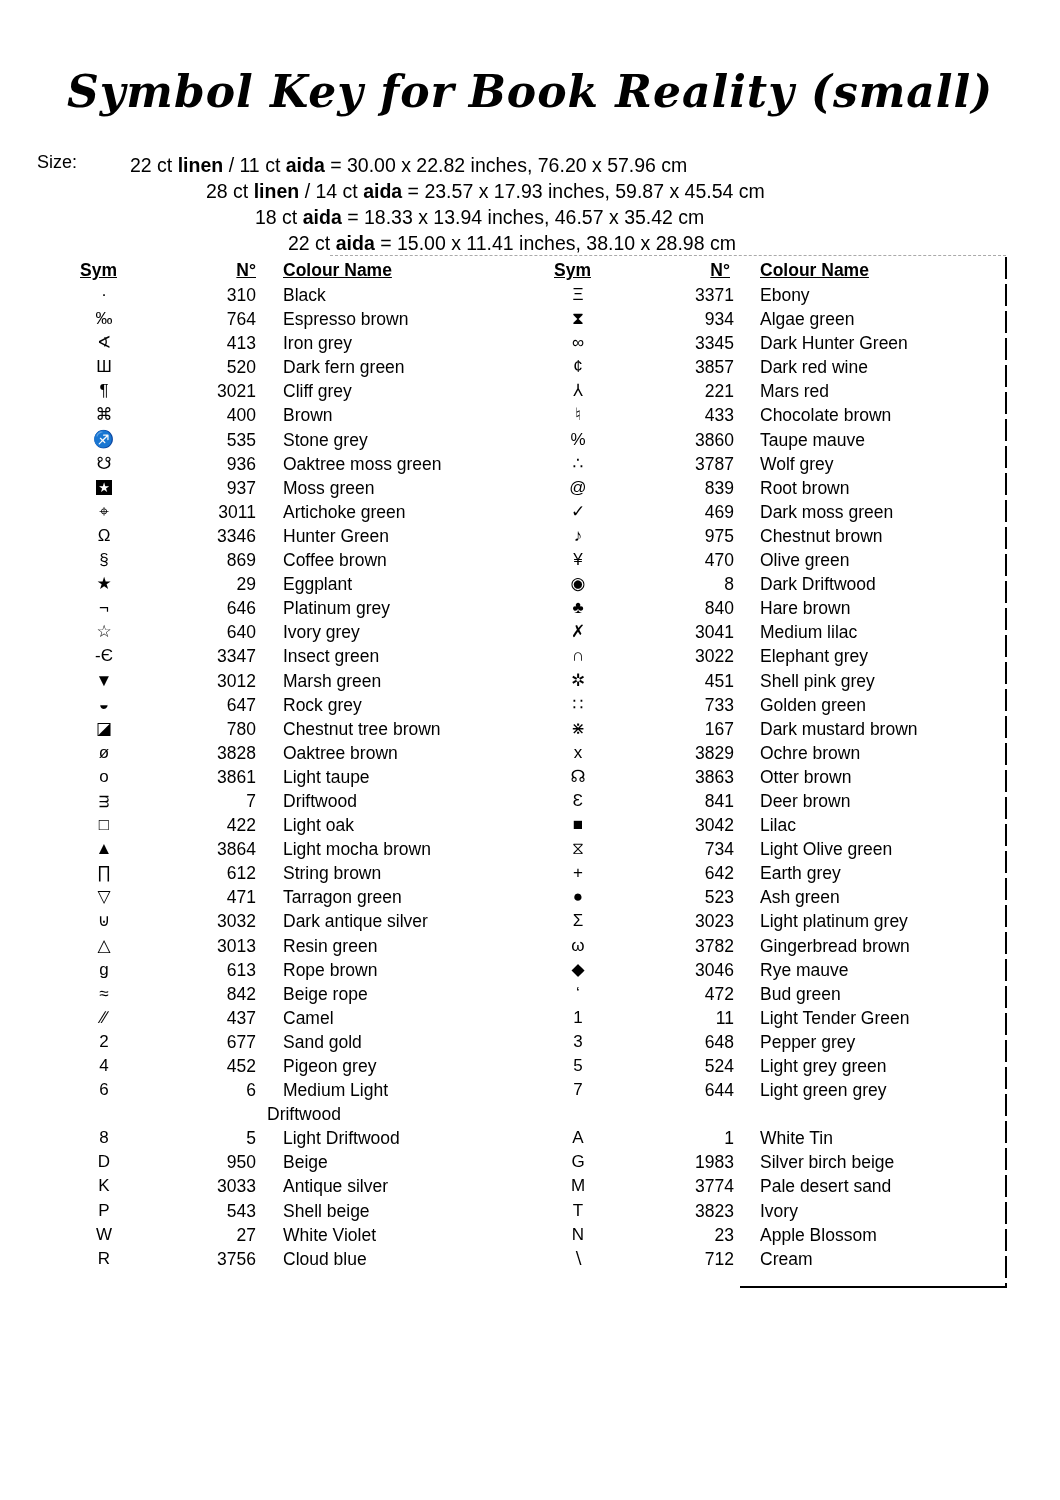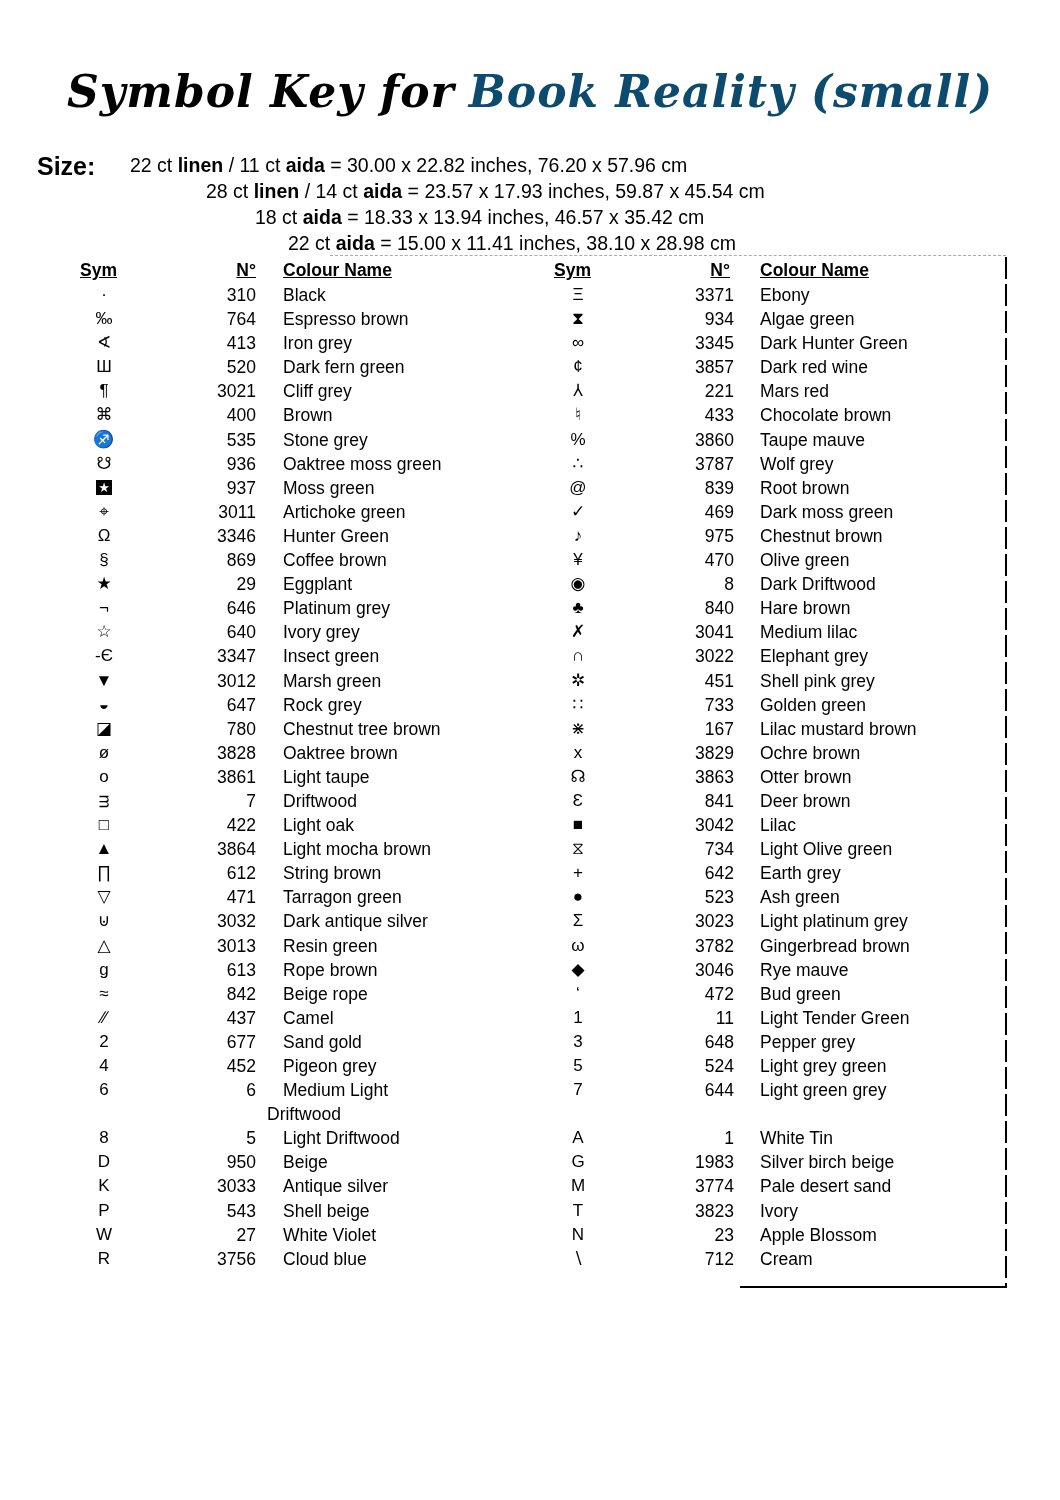--- a/index.html
+++ b/index.html
@@ -13,21 +13,21 @@
     position:absolute;top:66px;left:0;width:100%;text-align:center;
     font-family:"DejaVu Serif",serif;font-style:italic;font-weight:bold;
     font-size:44px;letter-spacing:1px;white-space:nowrap;
   }
   .title .t-name{margin-left:14px;}
   
   .meta{position:absolute;left:37px;font-size:19.5px;line-height:26px;white-space:nowrap;}
   .meta .b,.b{font-weight:bold;}
   #fabric-line{top:126px;}
   #fabric-line .lbl{font-weight:bold;margin-right:18px;}
-  #size-label{position:absolute;top:152px;left:37px;font-size:25px;font-weight:bold;}
+  #size-label{position:absolute;top:152px;left:37px;font-size:18px;font-weight:normal;}
   .size-line{position:absolute;font-size:19.5px;line-height:26px;white-space:nowrap;}
   
   .hdr{position:absolute;top:260px;font-size:17.5px;font-weight:bold;}
   .hdr span{text-decoration:underline;}
   .hdr.h-sym{width:48px;text-align:left;}
   .hdr.h-num{width:128px;text-align:right;}
   .key-grid{
     position:absolute;top:283px;display:grid;grid-auto-rows:24.1px;
     font-size:17.5px;line-height:24px;
   }
@@ -49,21 +49,21 @@
   }
   .h-solid{position:absolute;left:740px;top:1286px;width:267px;height:2px;background:#000;}
   .top-dash{position:absolute;left:330px;top:255px;width:676px;border-top:1px dashed #aaa;}
 </style>
 </head>
 <body>
 
 <div class="page">
 
   <div class="title">
-    <span class="t-prefix">Symbol Key for</span><span class="t-name" id="title-name" style="color: #0c4a6e;">Book Reality (small)</span>
+    <span class="t-prefix">Symbol Key for</span><span class="t-name" id="title-name" style="color: #000000;">Book Reality (small)</span>
   </div>
 
 
   <span id="size-label">Size:</span>
   <div id="size-lines">
       <div class="size-line" style="left: 130px; top: 152px;"><span>22 ct </span><span class="b">linen</span><span> / 11 ct </span><span class="b">aida</span><span> = 30.00 x 22.82 inches, 76.20 x 57.96 cm</span></div>
       <div class="size-line" style="left: 206px; top: 178px;"><span>28 ct </span><span class="b">linen</span><span> / 14 ct </span><span class="b">aida</span><span> = 23.57 x 17.93 inches, 59.87 x 45.54 cm</span></div>
       <div class="size-line" style="left: 255px; top: 204px;"><span>18 ct </span><span class="b">aida</span><span>  = 18.33 x 13.94 inches, 46.57 x 35.42 cm</span></div>
       <div class="size-line" style="left: 288px; top: 230px;"><span>22 ct </span><span class="b">aida</span><span> = 15.00 x 11.41 inches, 38.10 x 28.98 cm</span></div>
     </div>
@@ -250,21 +250,21 @@
       <div class="c-num">3022</div>
       <div class="c-name">Elephant grey</div>
       <div class="c-sym">✲</div>
       <div class="c-num">451</div>
       <div class="c-name">Shell pink grey</div>
       <div class="c-sym">∷</div>
       <div class="c-num">733</div>
       <div class="c-name">Golden green</div>
       <div class="c-sym">⋇</div>
       <div class="c-num">167</div>
-      <div class="c-name">Lilac mustard brown</div>
+      <div class="c-name">Dark mustard brown</div>
       <div class="c-sym">x</div>
       <div class="c-num">3829</div>
       <div class="c-name">Ochre brown</div>
       <div class="c-sym">☊</div>
       <div class="c-num">3863</div>
       <div class="c-name">Otter brown</div>
       <div class="c-sym">Ɛ</div>
       <div class="c-num">841</div>
       <div class="c-name">Deer brown</div>
       <div class="c-sym">■</div>

